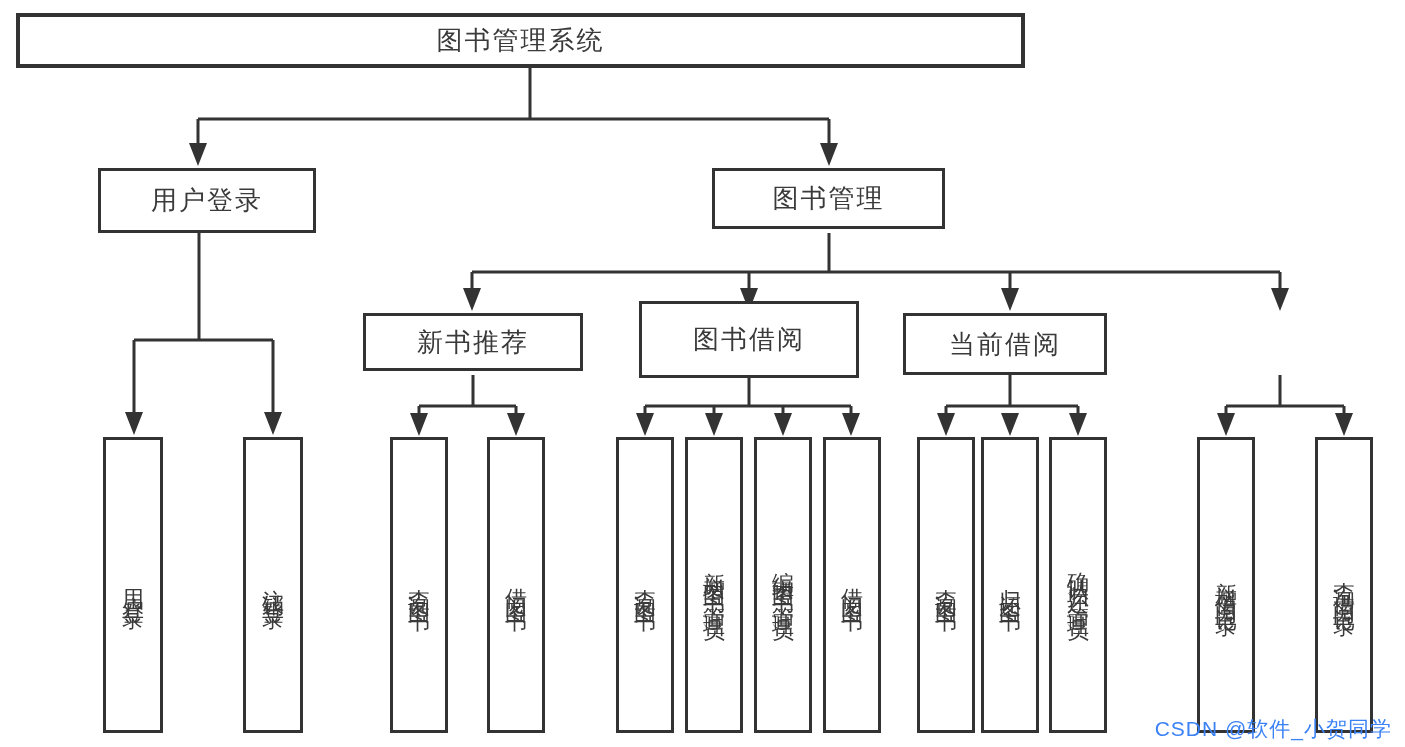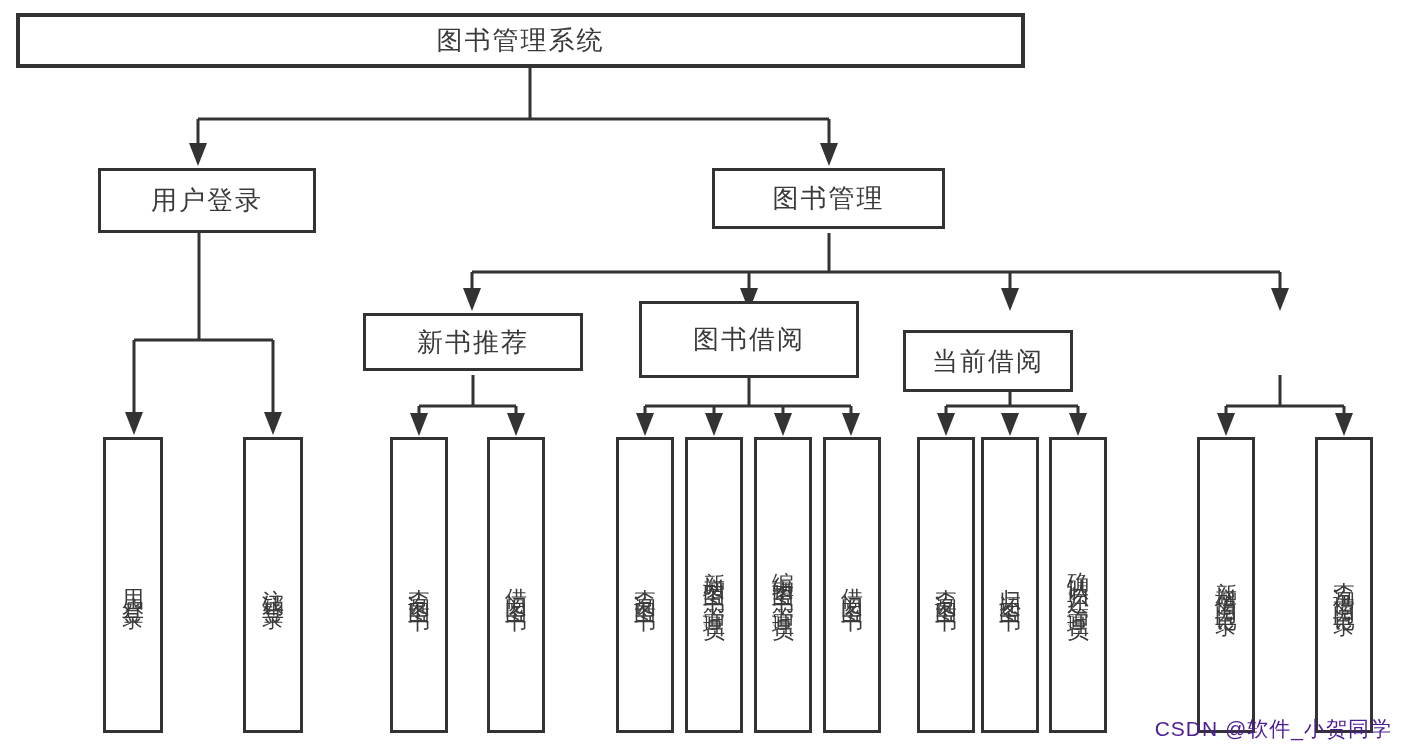--- a/index.html
+++ b/index.html
@@ -15,21 +15,21 @@
   }
   .node.root{border-width:4px;}
   .node.h{font-size:26px;letter-spacing:2px;white-space:nowrap;}
   .node.leaf{font-size:22px;}
   .vtext{
     display:block;writing-mode:vertical-rl;text-orientation:mixed;
     line-height:1;letter-spacing:7px;
   }
   .watermark{
     position:absolute;z-index:2;right:13px;top:715px;
-    font-size:21px;letter-spacing:1px;color:#4c1d95;white-space:nowrap;
+    font-size:21px;letter-spacing:1px;color:#3b82f6;white-space:nowrap;
   }
 </style>
 </head>
 <body>
 
 <div class="canvas">
 
   <svg class="connectors" width="1405" height="747" viewBox="0 0 1405 747">
 
     <path d="M530 68 V119 M198 119 H829 M198 119 V146 M829 119 V146
@@ -52,21 +52,21 @@
              M1217 413 L1235 413 L1226 436 Z  M1335 413 L1353 413 L1344 436 Z"></path>
   </svg>
 
   <div class="node root h" style="left:16px;top:13px;width:1009px;height:55px;">图书管理系统</div>
 
   <div class="node h" style="left:98px;top:168px;width:218px;height:65px;">用户登录</div>
   <div class="node h" style="left:712px;top:168px;width:233px;height:61px;">图书管理</div>
 
   <div class="node h" style="left:363px;top:313px;width:220px;height:58px;">新书推荐</div>
   <div class="node h" style="left:639px;top:301px;width:220px;height:77px;">图书借阅</div>
-  <div class="node h" style="left:903px;top:330px;width:170px;height:62px;">当前借阅</div>
+  <div class="node h" style="left:903px;top:313px;width:204px;height:62px;">当前借阅</div>
 
   <div class="node leaf" style="left:103px;top:437px;width:60px;height:296px;">
     <span class="vtext">用户登录</span>
   </div>
   <div class="node leaf" style="left:243px;top:437px;width:60px;height:296px;">
     <span class="vtext">注销登录</span>
   </div>
 
   <div class="node leaf" style="left:390px;top:437px;width:58px;height:296px;">
     <span class="vtext">查询图书</span>

